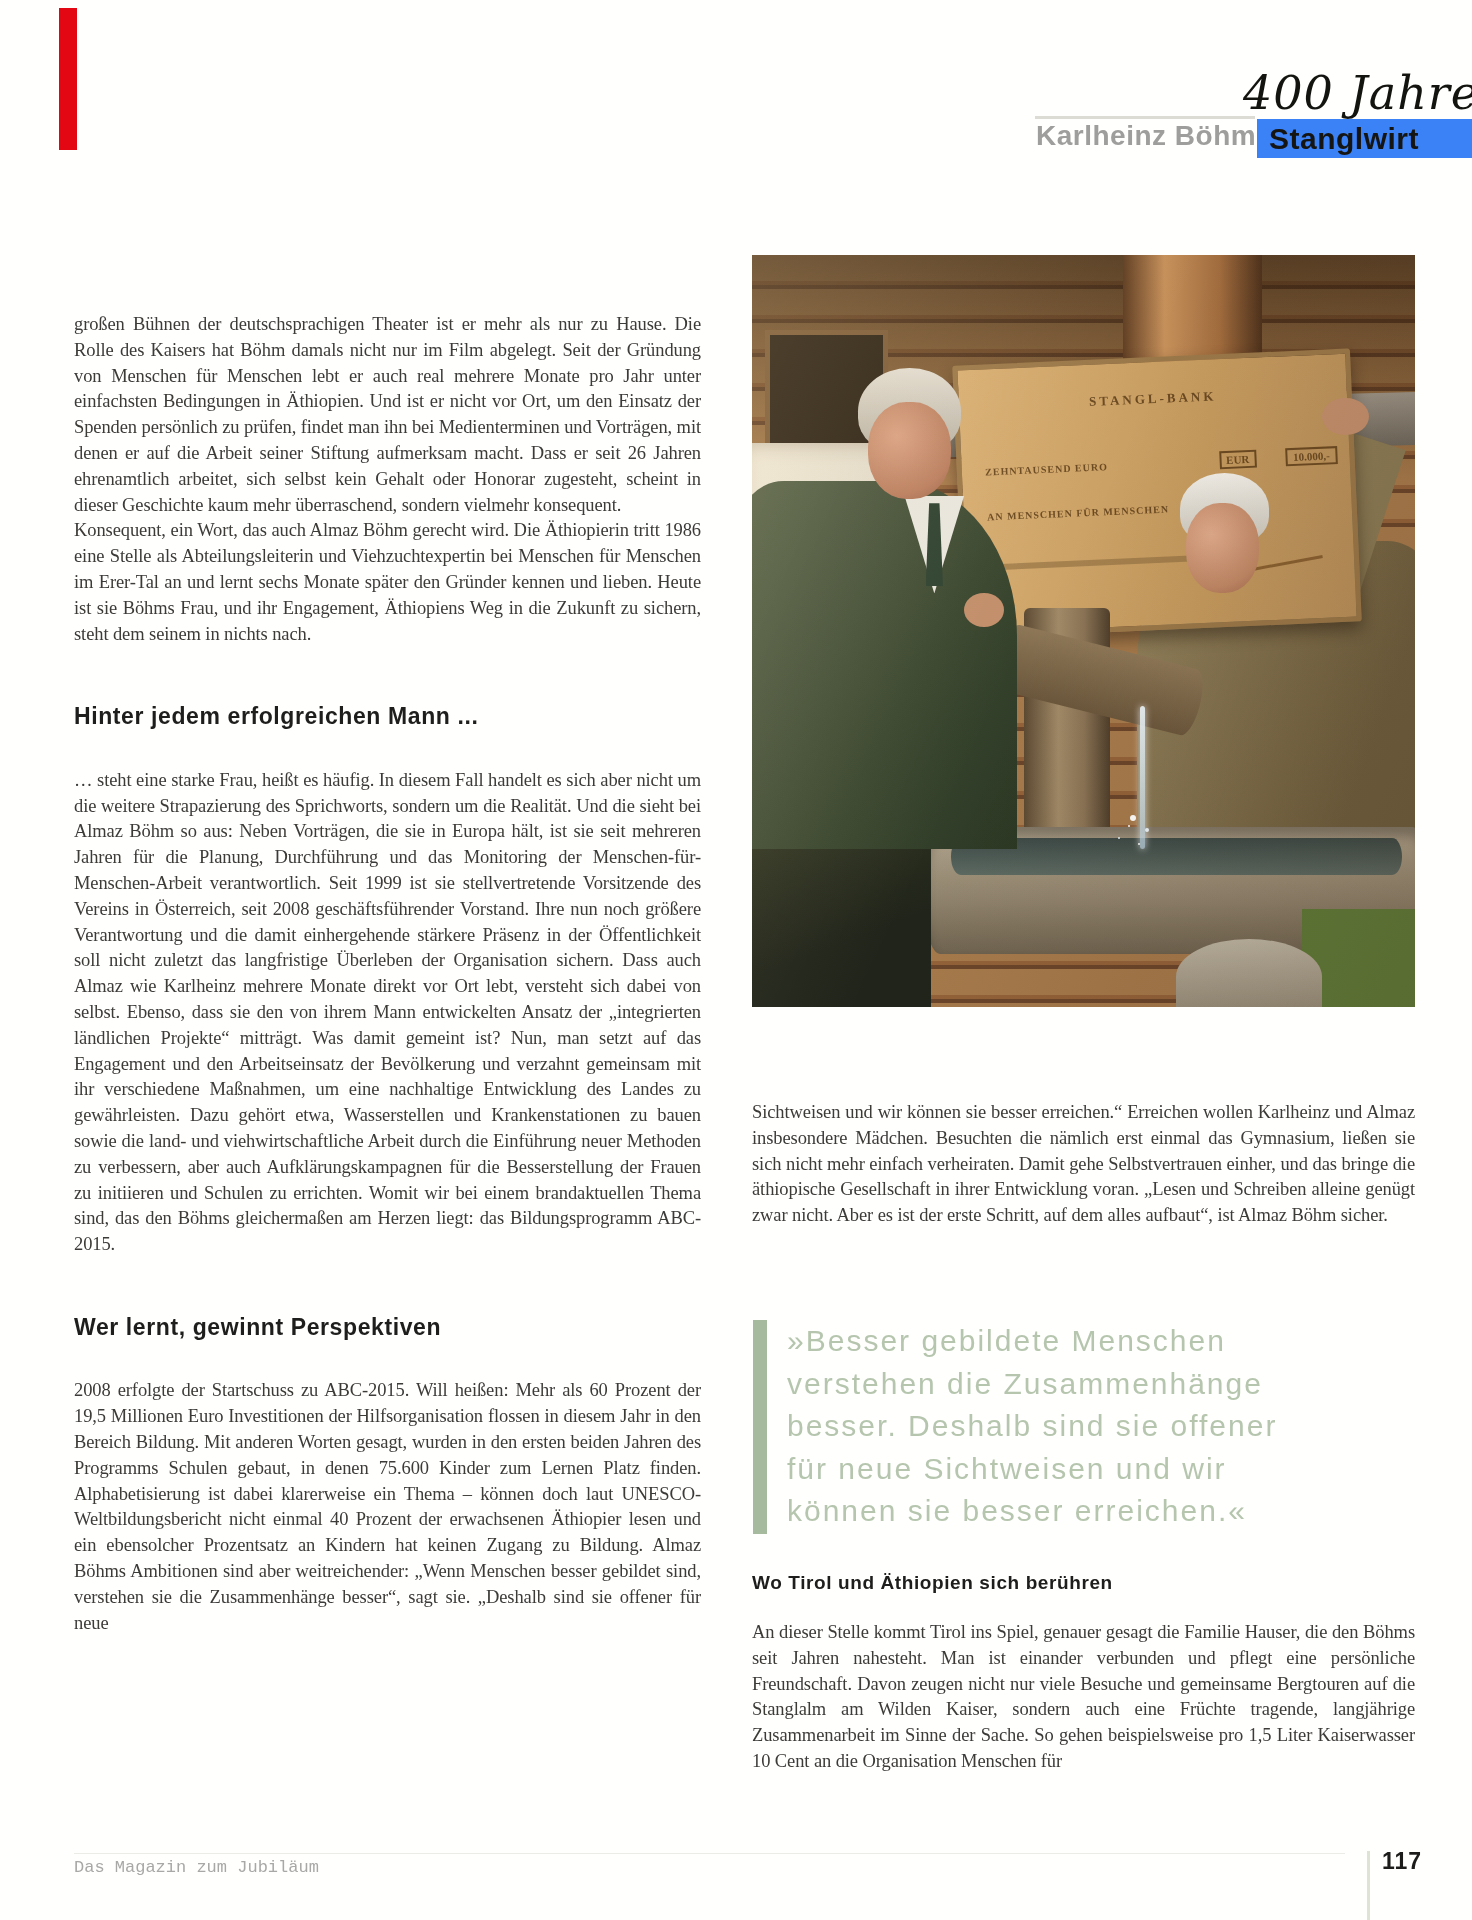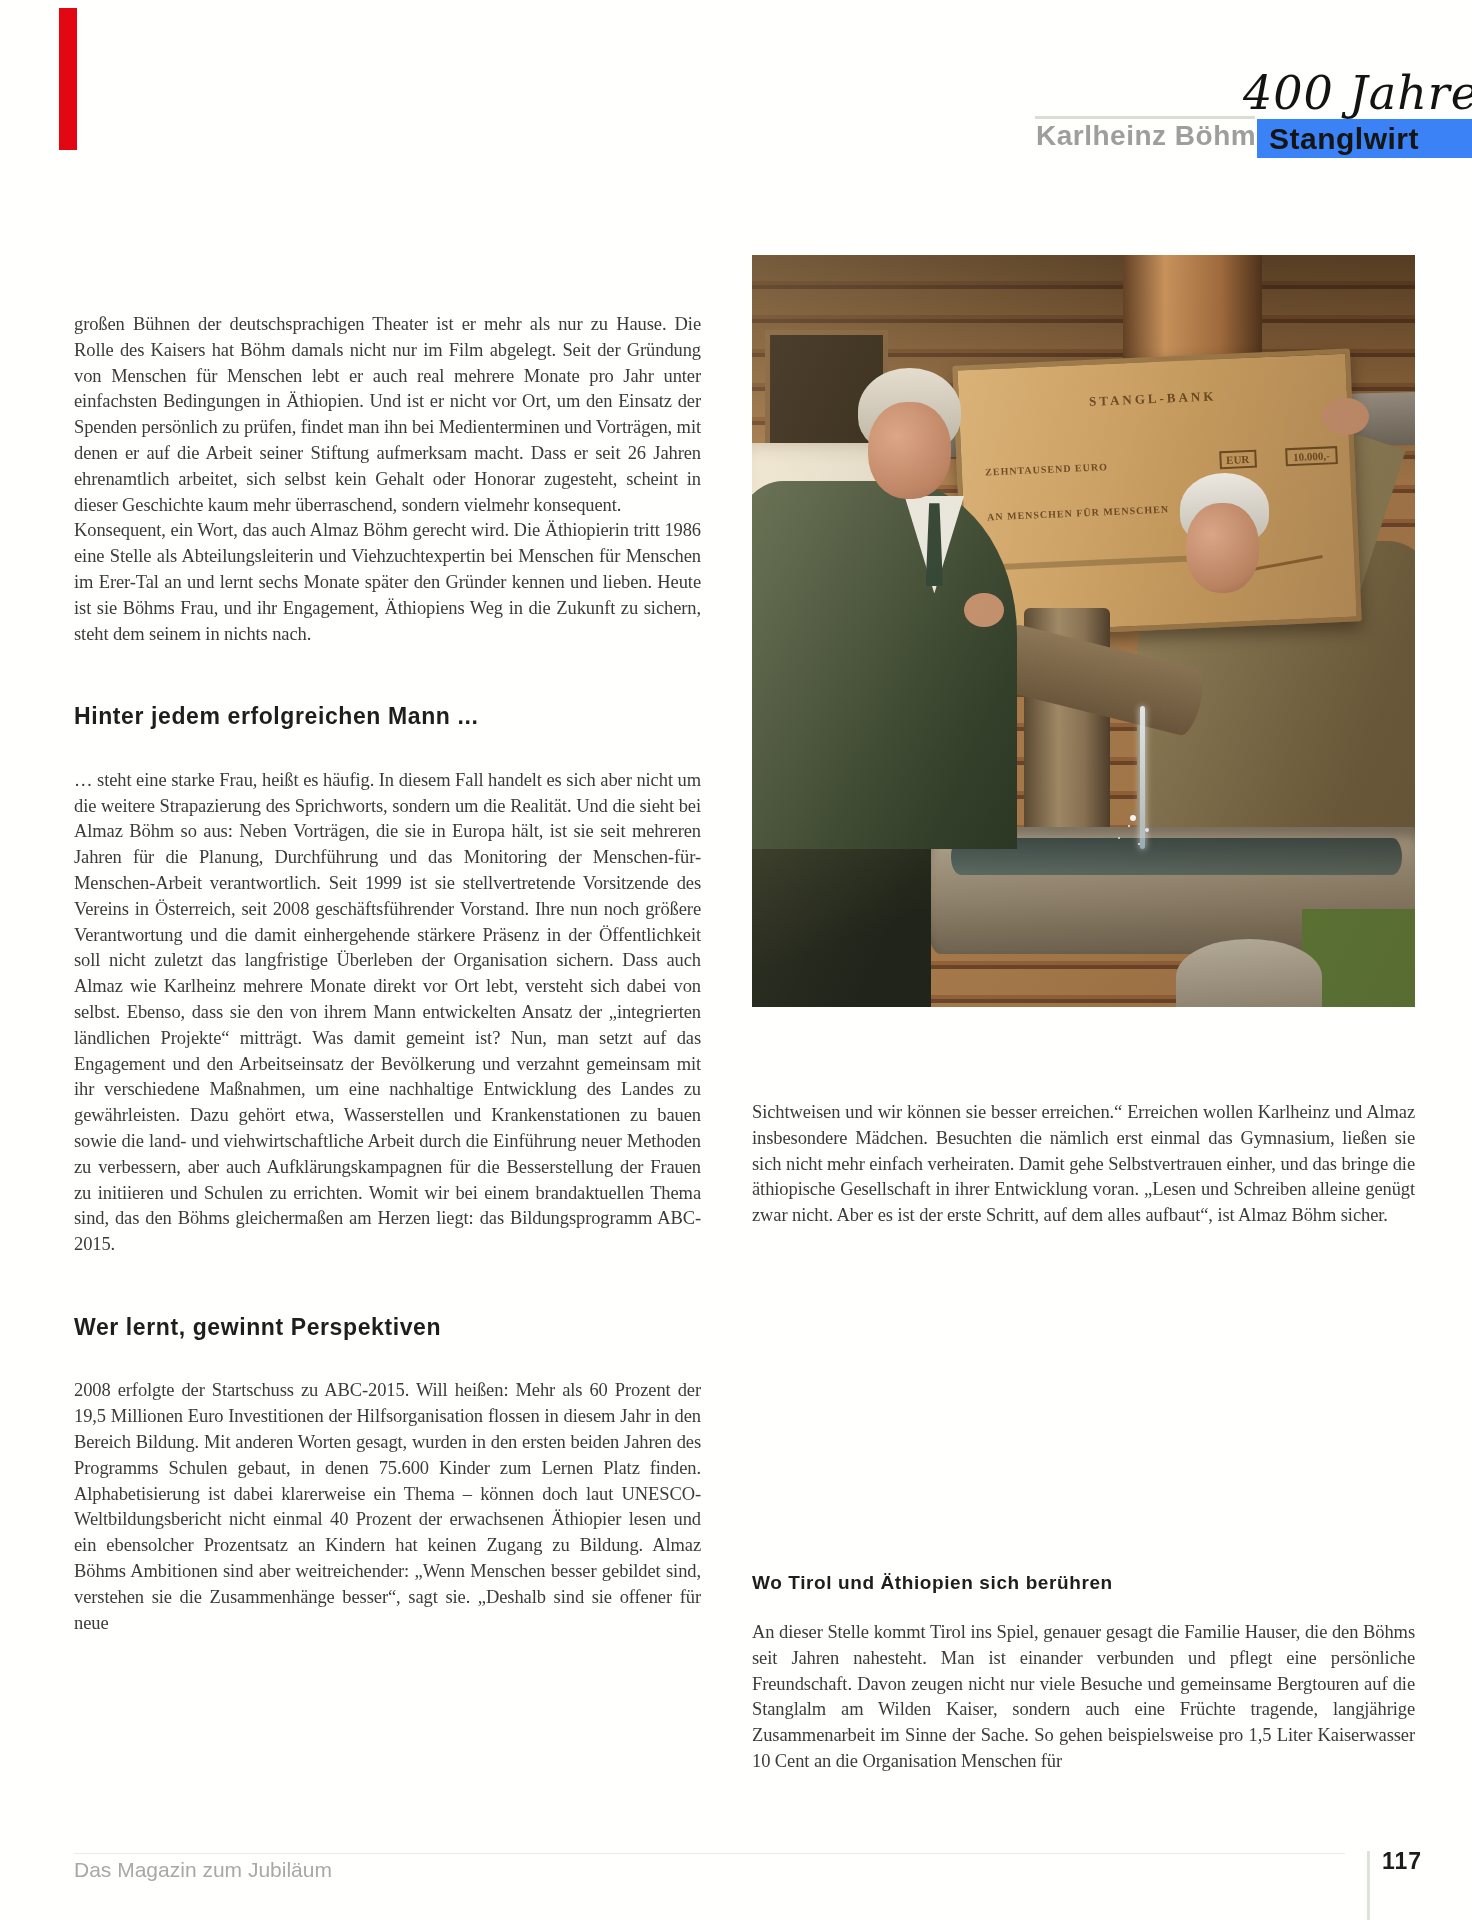--- a/index.html
+++ b/index.html
@@ -106,22 +106,22 @@
          line-height:42.5px;letter-spacing:2px;color:#b6c6ae;white-space:pre-line;}
   .h3-right{position:absolute;left:752px;top:1572px;margin:0;width:663px;
          font-family:"Liberation Sans",sans-serif;font-weight:bold;font-size:19px;
          color:#1e1e1c;letter-spacing:.6px;}
   .col-right-p2{position:absolute;left:752px;top:1620px;width:663px;}
 
   
   .foot-rule{position:absolute;left:74px;top:1853px;width:1271px;height:1px;background:#ececе6;
          background:#ececе6;}
   .foot-rule{background:#ececE6;}
-  .foot-left{position:absolute;left:74px;top:1858px;font-family:Liberation Sans, sans-serif;
-         font-size:21px;color:#a8a8a6;}
+  .foot-left{position:absolute;left:74px;top:1858px;font-family:Liberation Mono, monospace;
+         font-size:17px;color:#a8a8a6;}
   .foot-vline{position:absolute;left:1367px;top:1851px;width:3px;height:69px;background:#dde4d6;}
   .foot-num{position:absolute;left:1382px;top:1848px;font-family:"Liberation Sans",sans-serif;
          font-weight:bold;font-size:23px;color:#1c1c1a;letter-spacing:1px;}
 </style>
 </head>
 <body>
 
 <div class="page">
 
   <div class="red-tab"></div>
@@ -180,20 +180,28 @@
     <div class="man-left-face"></div>
     <div class="hand-left"></div>
     <div class="sun-overlay"></div>
   </figure>
 
 
   <section class="col-right-p1 bodytext">
     <p>Sichtweisen und wir können sie besser erreichen.“ Erreichen wollen Karlheinz und Almaz insbesondere Mädchen. Besuchten die nämlich erst einmal das Gymnasium, ließen sie sich nicht mehr einfach verheiraten. Damit gehe Selbstvertrauen einher, und das bringe die äthiopische Gesellschaft in ihrer Entwicklung voran. „Lesen und Schreiben alleine genügt zwar nicht. Aber es ist der erste Schritt, auf dem alles aufbaut“, ist Almaz Böhm sicher.</p>
   </section>
 
+  <div class="pullquote">
+    <div class="pq-bar"></div>
+    <div class="pq-text">»Besser gebildete Menschen
+verstehen die Zusammenhänge
+besser. Deshalb sind sie offener
+für neue Sichtweisen und wir
+können sie besser erreichen.«</div>
+  </div>
 
   <h2 class="h3-right">Wo Tirol und Äthiopien sich berühren</h2>
 
   <section class="col-right-p2 bodytext">
     <p>An dieser Stelle kommt Tirol ins Spiel, genauer gesagt die Familie Hauser, die den Böhms seit Jahren nahesteht. Man ist einander verbunden und pflegt eine persönliche Freundschaft. Davon zeugen nicht nur viele Besuche und gemeinsame Bergtouren auf die Stanglalm am Wilden Kaiser, sondern auch eine Früchte tragende, langjährige Zusammenarbeit im Sinne der Sache. So gehen beispielsweise pro 1,5 Liter Kaiserwasser 10 Cent an die Organisation Menschen für</p>
   </section>
 
   <div class="foot-rule"></div>
   <div class="foot-left">Das Magazin zum Jubiläum</div>
   <div class="foot-vline"></div>

